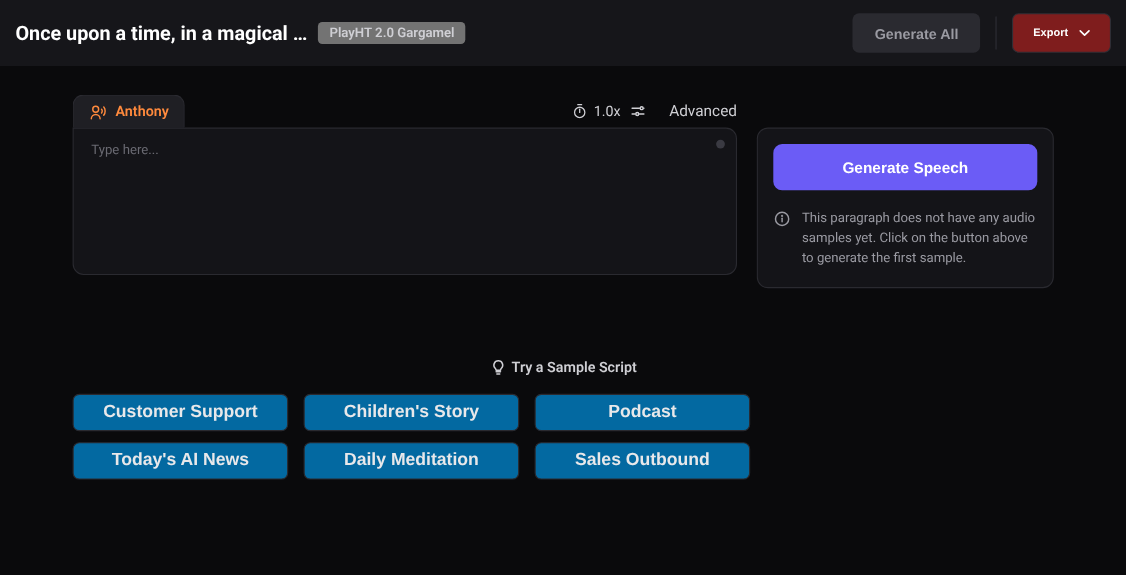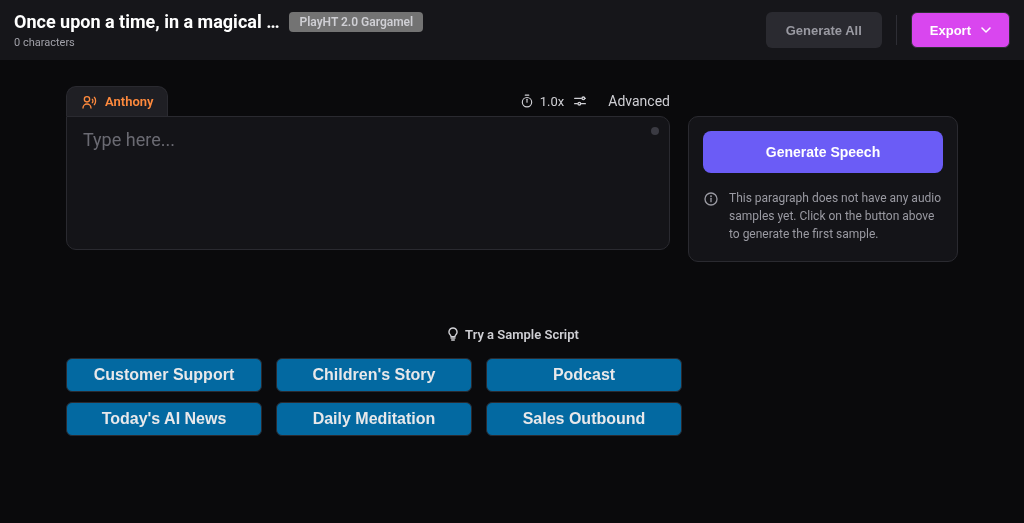--- a/index.html
+++ b/index.html
@@ -22,22 +22,22 @@
   }
   .subtitle { font-size: 11px; color: #a0a0a8; }
   .gen-all-btn {
     background: #2a2a30; color: #9a9aa2; border: none; border-radius: 6px;
     height: 36px; padding: 0 20px; font-size: 13px; font-weight: 600; cursor: not-allowed;
   }
   .divider {
     width: 1px; height: 30px; background: #2e2e35; margin: 0 14px;
   }
   .export-btn {
-    background: #d946ef; color: #fff; border: 1px solid #2e2e35; border-radius: 6px;
-    height: 36px; padding: 0 18px; font-size: 13px; font-weight: 700;
+    background: #7f1d1d; color: #fff; border: 1px solid #2e2e35; border-radius: 6px;
+    height: 36px; padding: 0 18px; font-size: 10px; font-weight: 700;
     display: flex; align-items: center; gap: 10px; cursor: pointer;
   }
   .export-btn svg { width: 10px; height: 10px; }
 
   .content { padding: 26px 0 0 0; display: flex; justify-content: center; }
   .content-inner { width: 892px; }
 
   .panels { display: flex; gap: 18px; align-items: flex-start; }
 
   .left-col { width: 604px; }
@@ -59,21 +59,21 @@
   }
   .adv svg { width: 16px; height: 16px; }
 
   .editor {
     position: relative;
     border: 1px solid #2a2a30; border-radius: 0 10px 10px 10px;
     height: 134px; background: #141418;
   }
   .editor textarea {
     width: 100%; height: 100%; background: transparent; border: none; outline: none;
-    resize: none; color: #e8e8ea; font-family: inherit; font-size: 18px; padding: 12px 16px;
+    resize: none; color: #e8e8ea; font-family: inherit; font-size: 12px; padding: 12px 16px;
   }
   .editor textarea::placeholder { color: #6a6a72; }
   .editor-dot {
     position: absolute; top: 10px; right: 10px; width: 8px; height: 8px; border-radius: 50%;
     background: #3a3a42;
   }
 
   .right-col {
     width: 270px; border: 1px solid #2a2a30; border-radius: 10px; padding: 14px 14px 18px 14px;
     background: #141418; margin-top: 30px;
@@ -102,21 +102,20 @@
 </style>
 </head>
 <body>
 
 <div class="header">
   <div class="title-block">
     <div class="title-row">
       <div class="title">Once upon a time, in a magical …</div>
       <div class="badge">PlayHT 2.0 Gargamel</div>
     </div>
-    <div class="subtitle">0 characters</div>
   </div>
   <button class="gen-all-btn">Generate All</button>
   <div class="divider"></div>
   <button class="export-btn">
     <span>Export</span>
     <svg viewBox="0 0 10 10">
         <path d="M1 3 L5 7 L9 3" stroke="#fff" stroke-width="1.5" fill="none" stroke-linecap="round" stroke-linejoin="round"></path>
       </svg>
   </button>
 </div>

